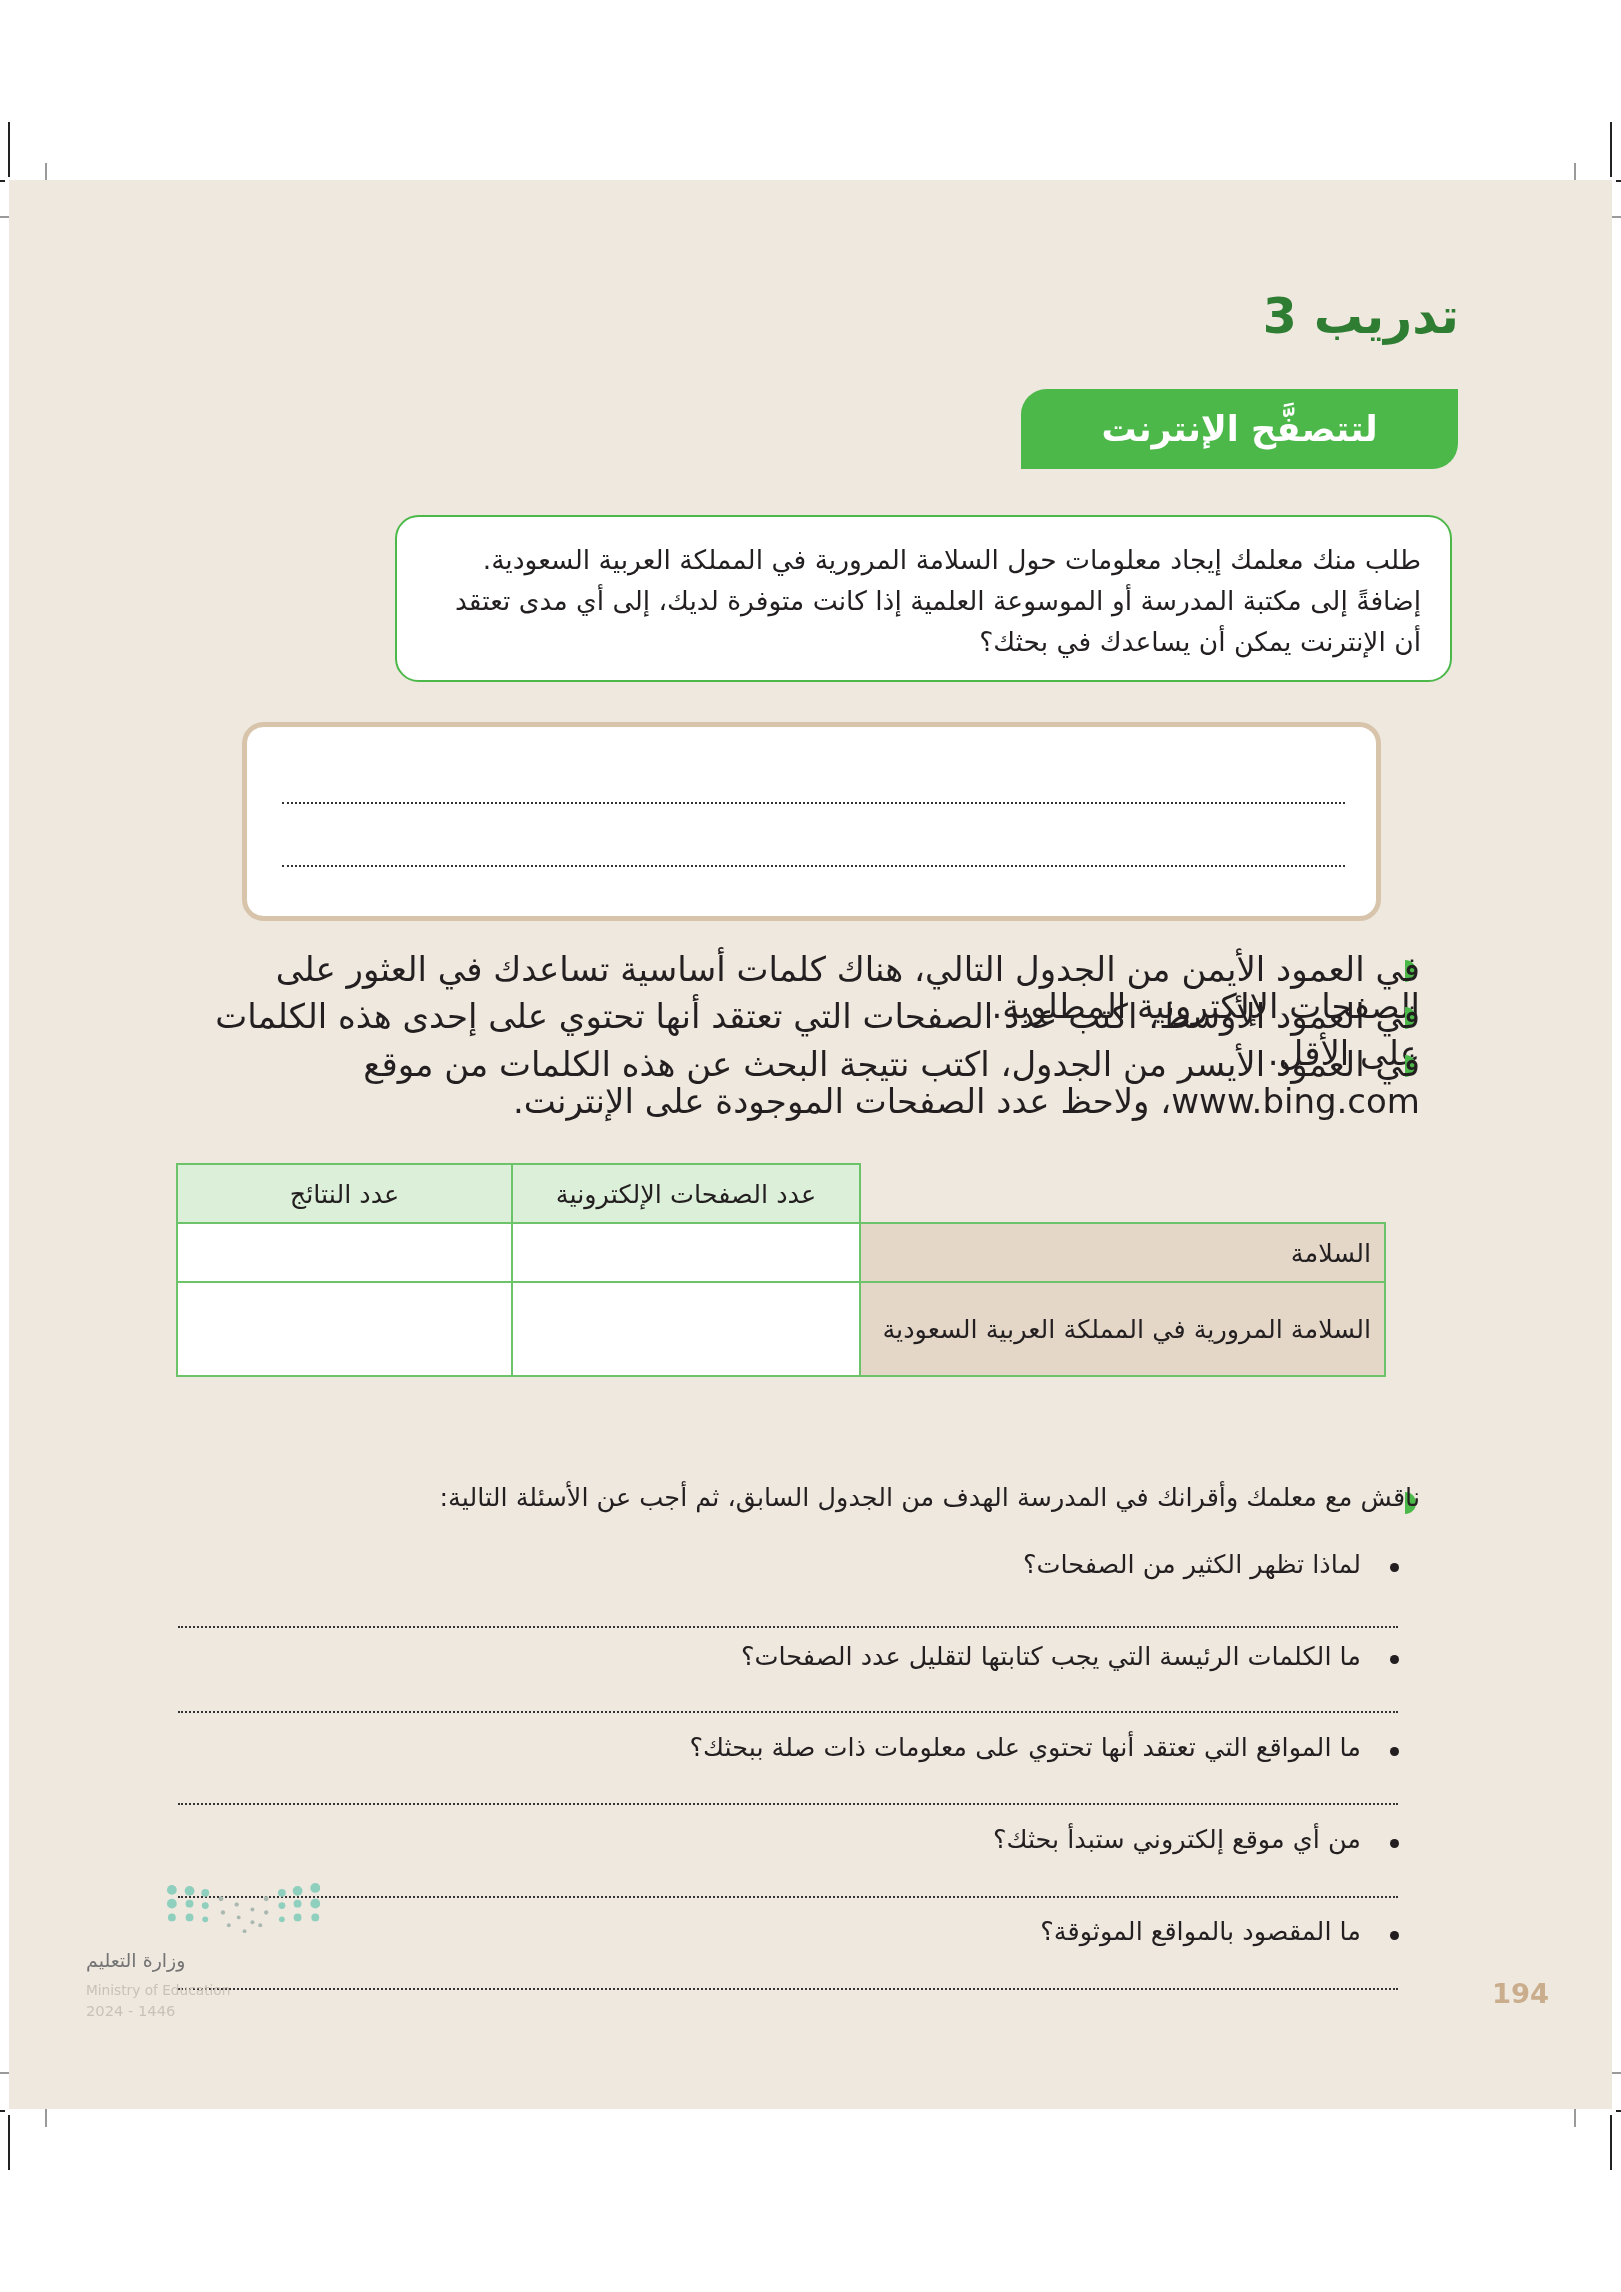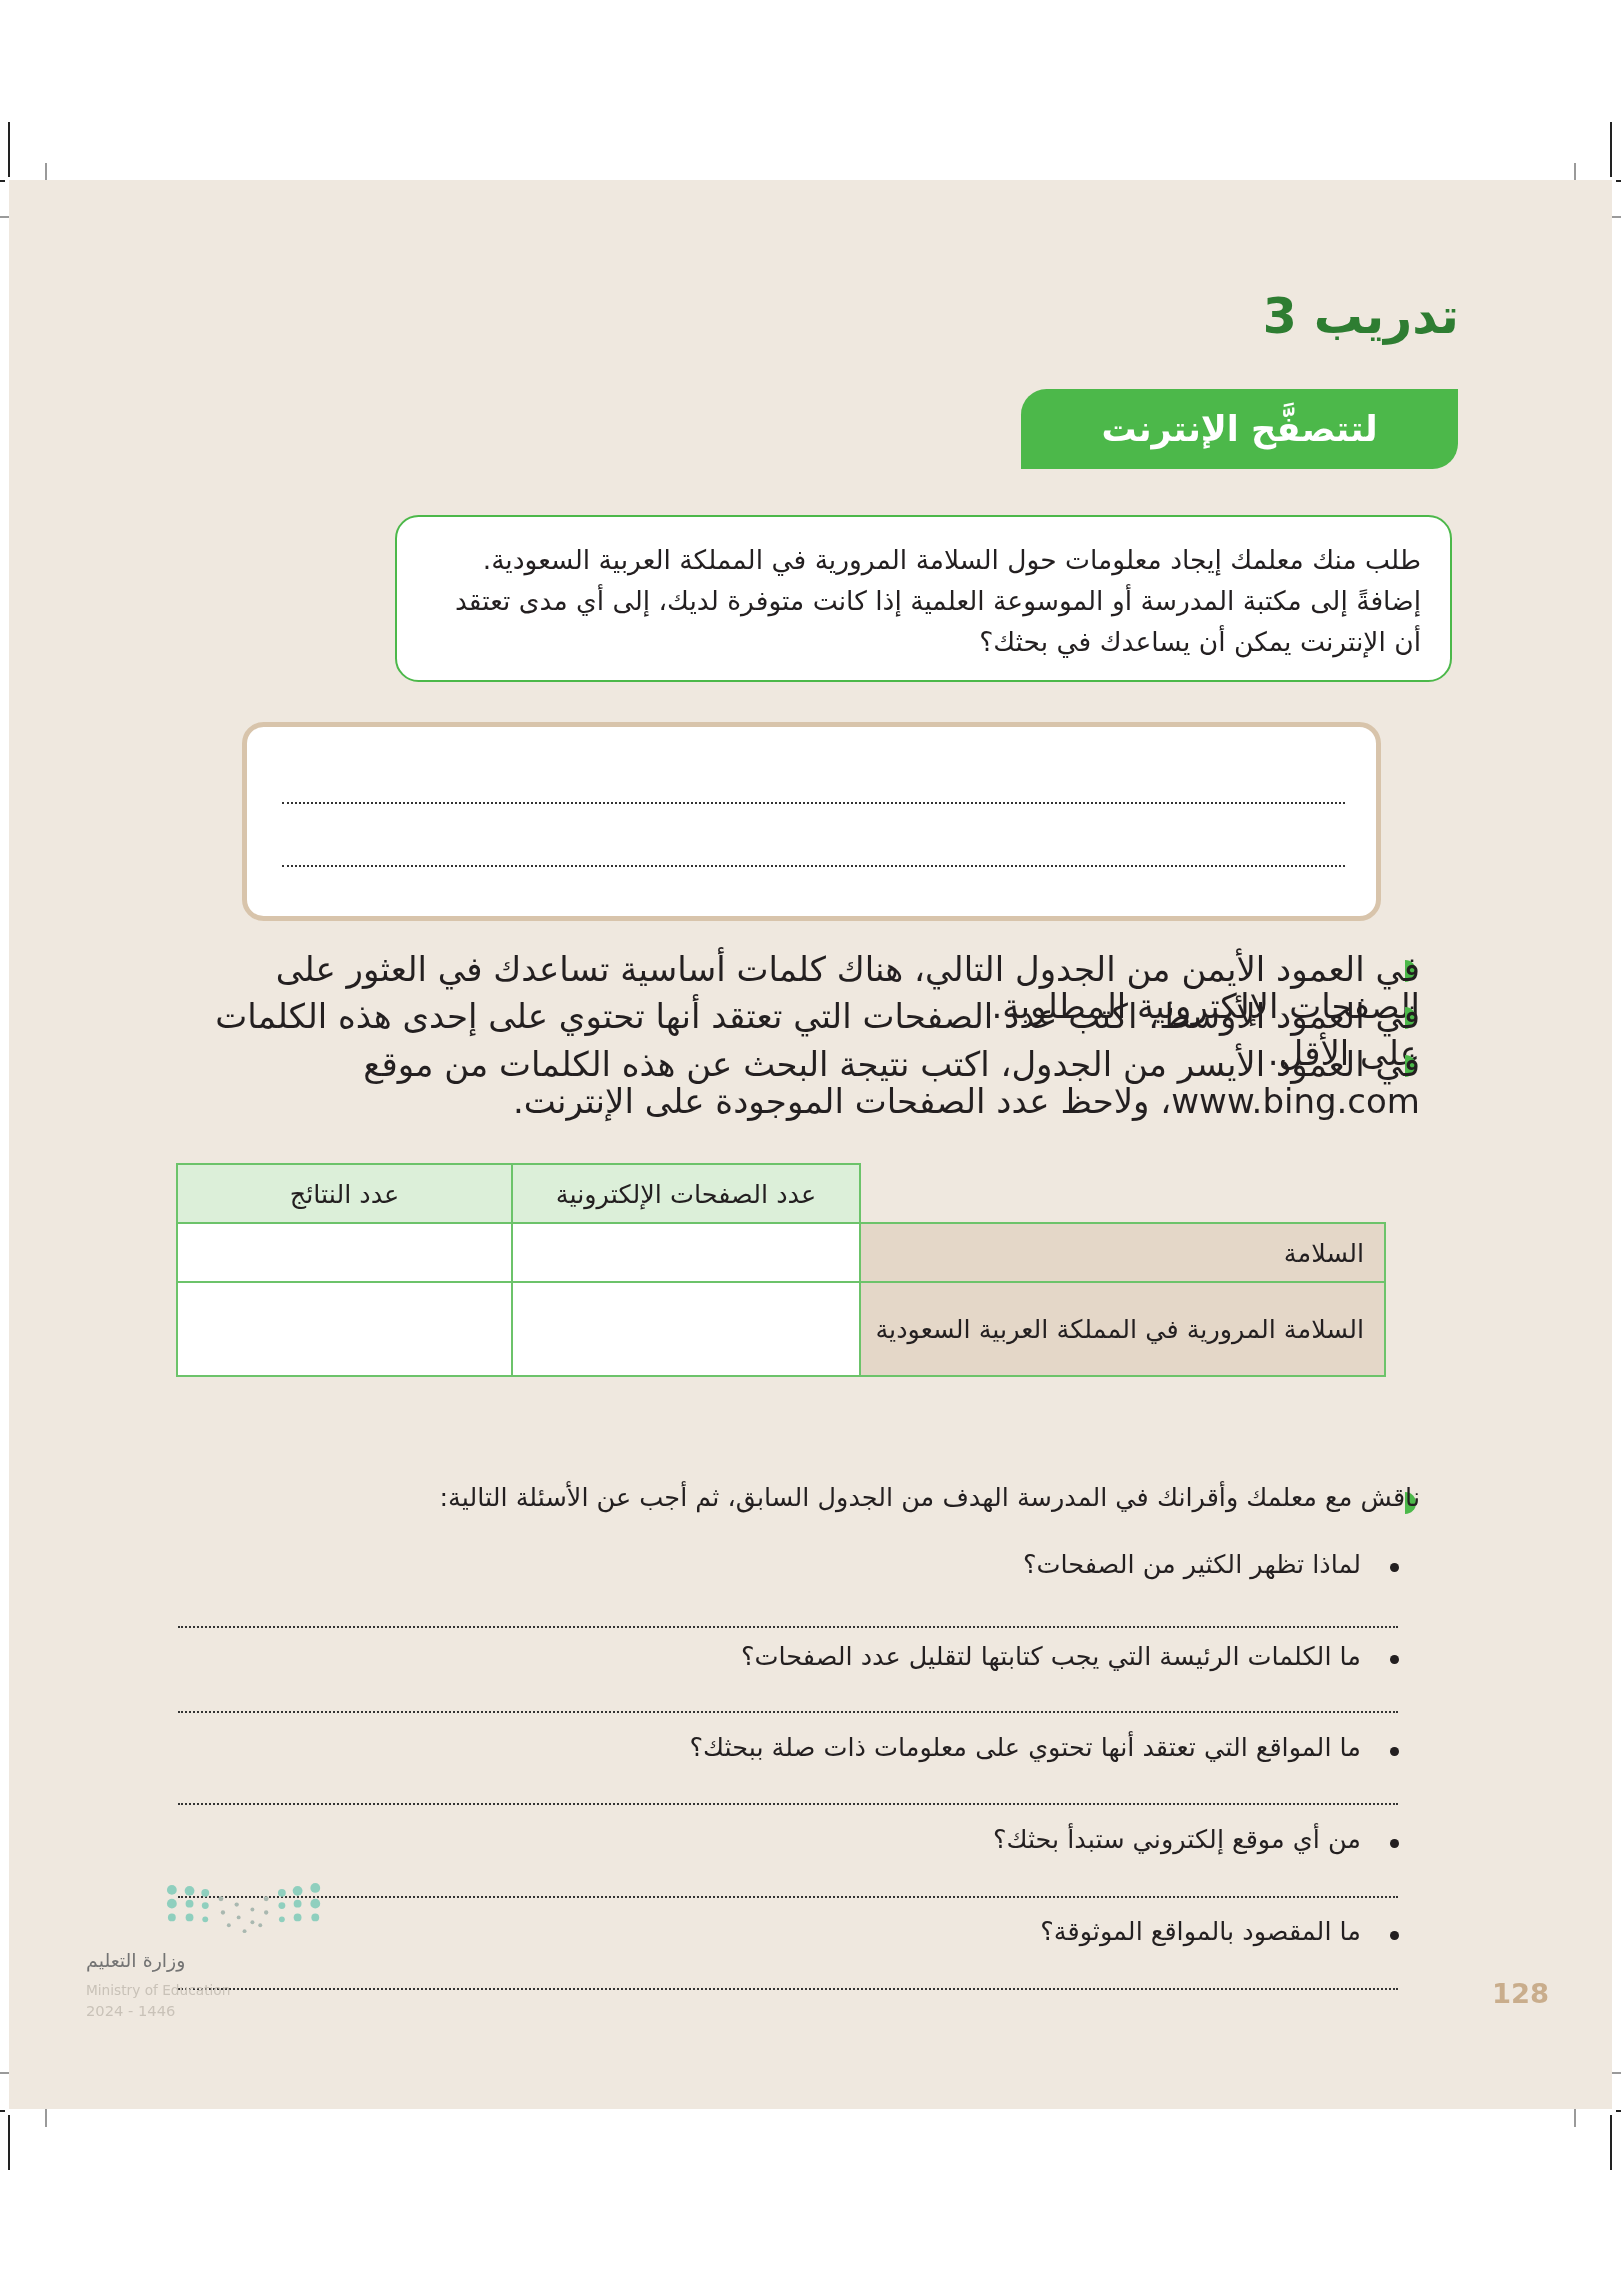--- a/index.html
+++ b/index.html
@@ -47,21 +47,21 @@
 
     table.kw {
       position: absolute; left: 176px; top: 1163px; border-collapse: collapse; direction: rtl;
     }
     table.kw td, table.kw th {
       border: 2px solid #6cc36a; box-sizing: border-box; font-weight: normal;
       font-size: 25.5px; text-align: right;
     }
     table.kw th.hdr { background: #dcefd9; height: 59px; text-align: center; }
     table.kw th.blank { border: none; background: transparent; }
-    table.kw td.key { background: #e4d7c8; width: 525px; padding-right: 20px; }
+    table.kw td.key { background: #e4d7c8; width: 525px; padding-right: 13px; }
     table.kw td.mid { background: #fff; width: 348px; }
     table.kw td.res { background: #fff; width: 335px; }
     table.kw tr.r1 td, table.kw tr.r2 td { height: 59px; }
     table.kw tr.r3 td { height: 94px; }
 
     .discuss { position: absolute; right: 201px; top: 1482px; direction: rtl; font-size: 25.5px; }
     .q { position: absolute; right: 260px; direction: rtl; font-size: 25.5px; }
     .q-dot {
       position: absolute; width: 8.8px; height: 8.8px; background: #231f20; border-radius: 50%;
     }
@@ -195,14 +195,14 @@
         <circle cx="66" cy="44" r="2"></circle>
       <circle cx="98" cy="44" r="2"></circle>
         <circle cx="82" cy="50" r="2"></circle>
     </g>
   </svg>
   <div class="ar">وزارة التعليم</div>
   <div class="en">Ministry of Education</div>
   <div class="yr">2024 - 1446</div>
 </div>
 
-<div class="page-num">128</div>
+<div class="page-num">194</div>
 
 
 </body></html>

